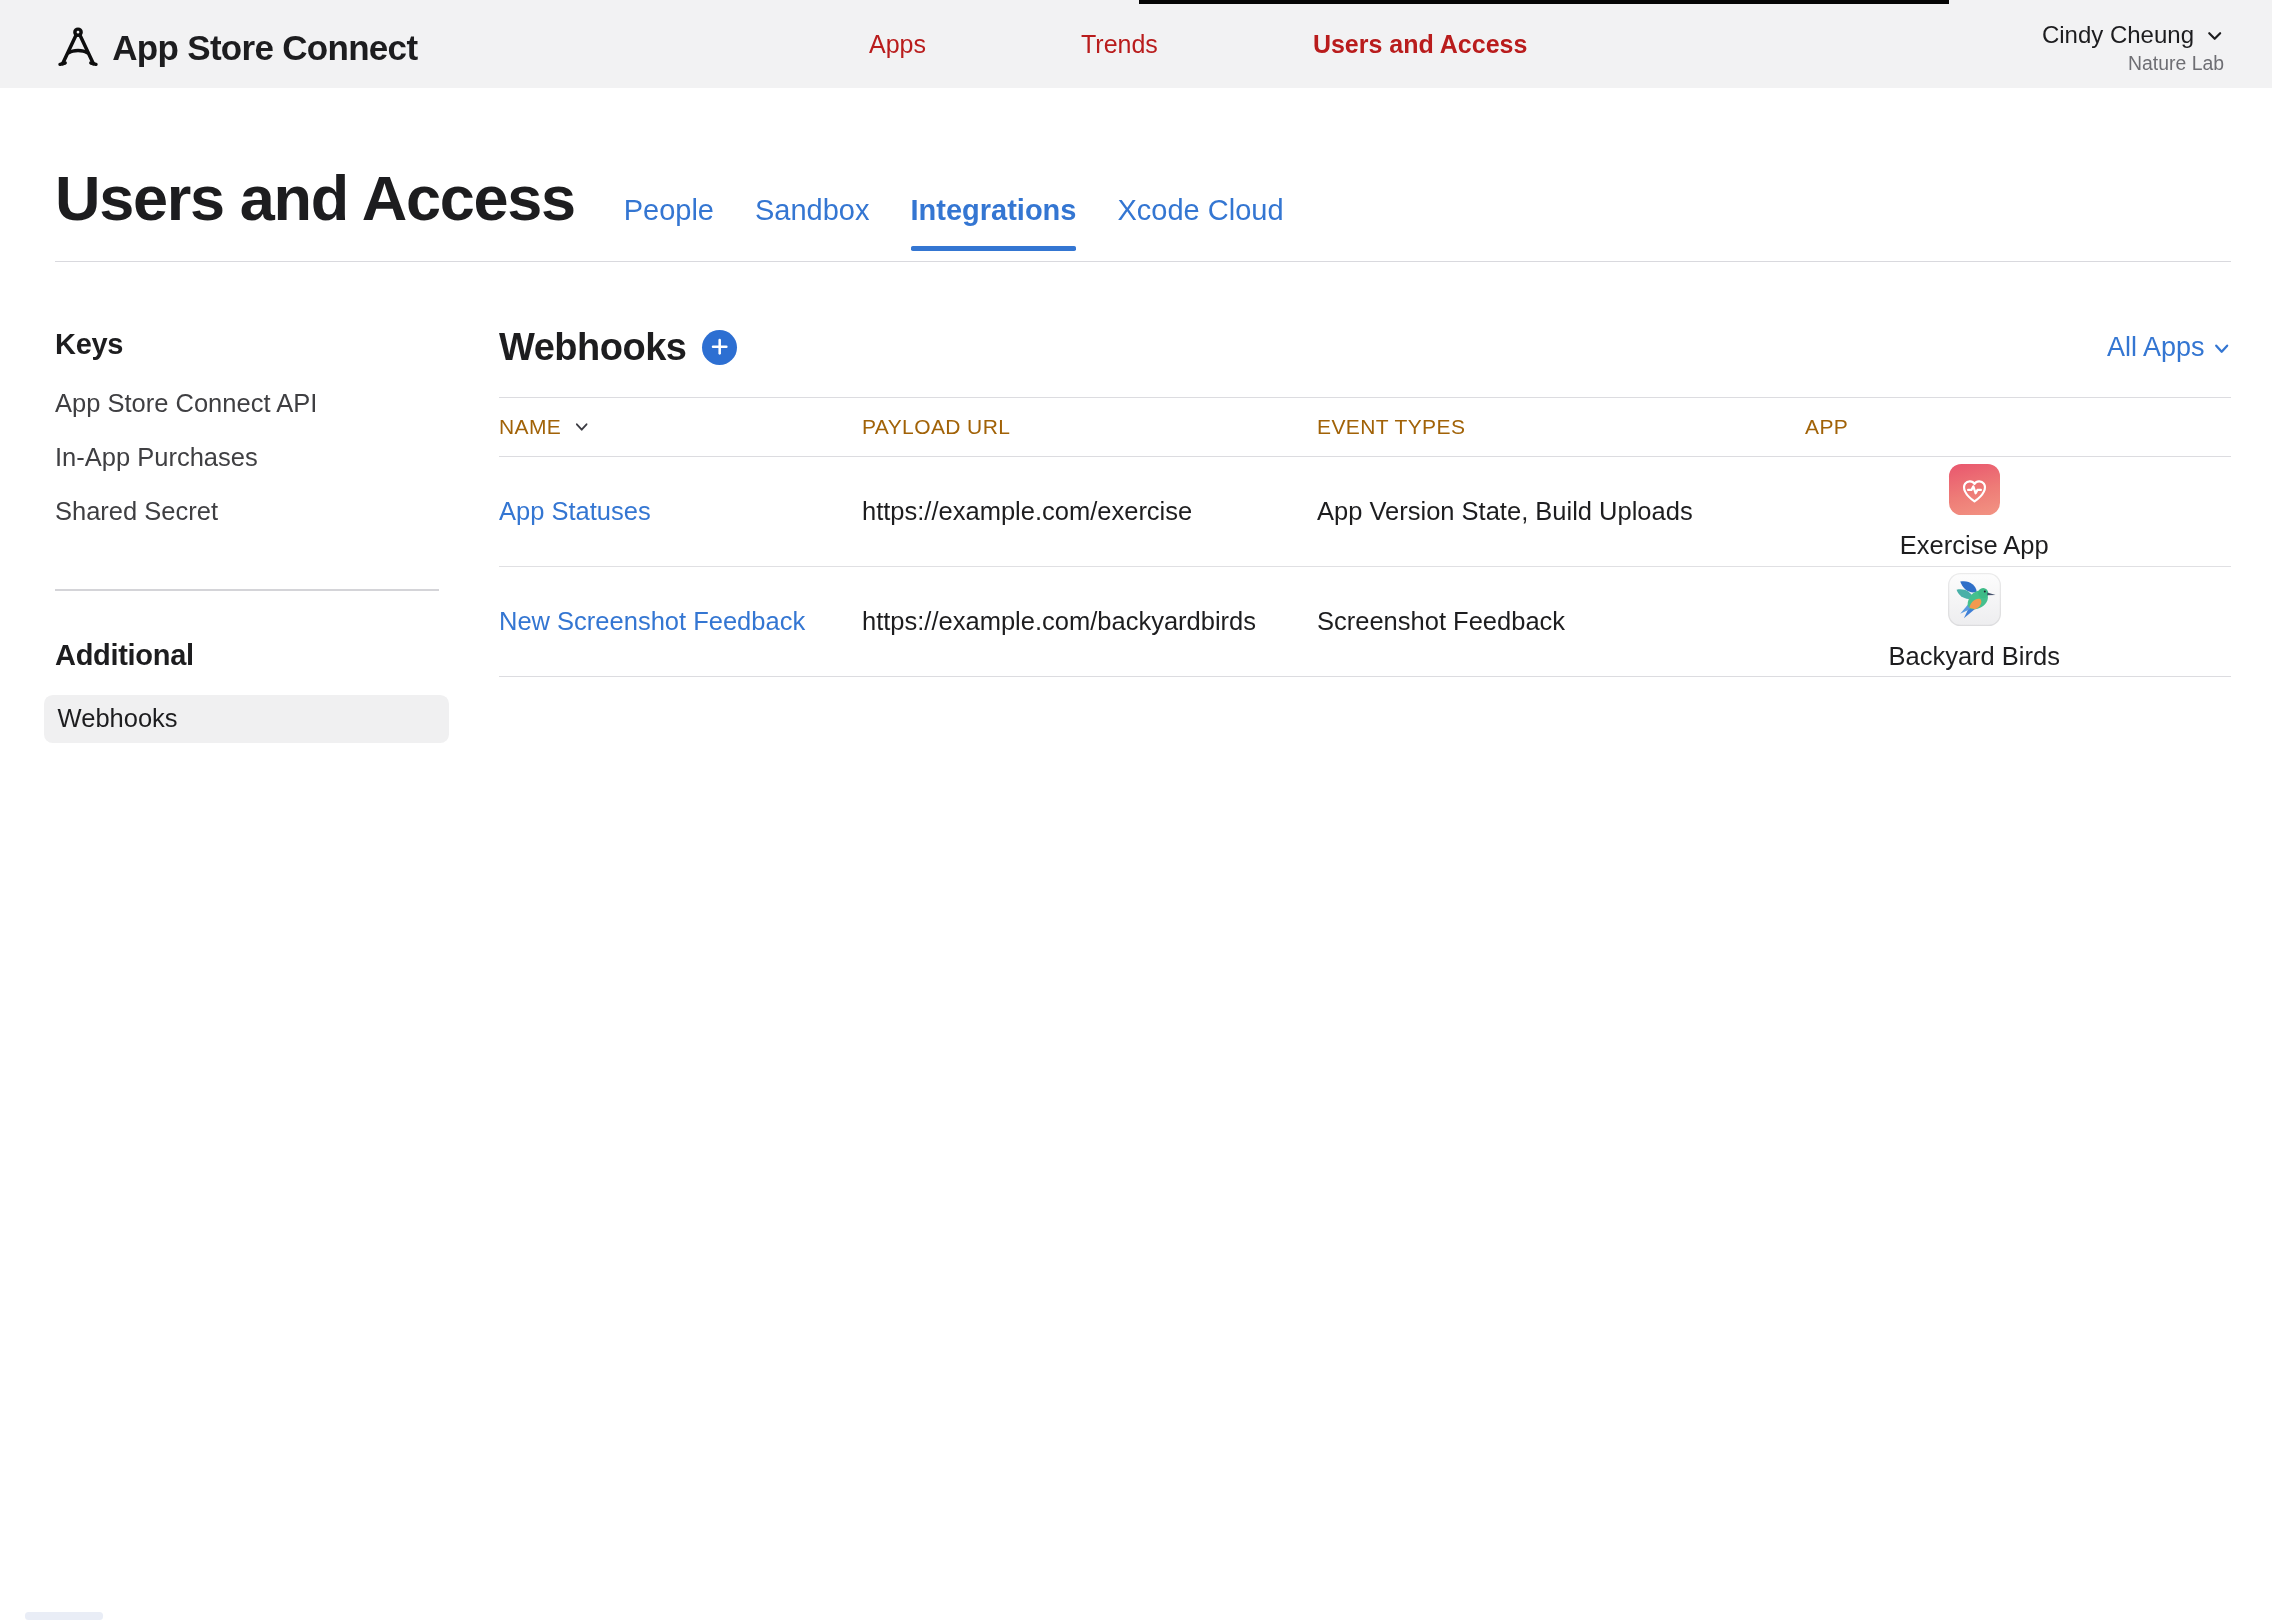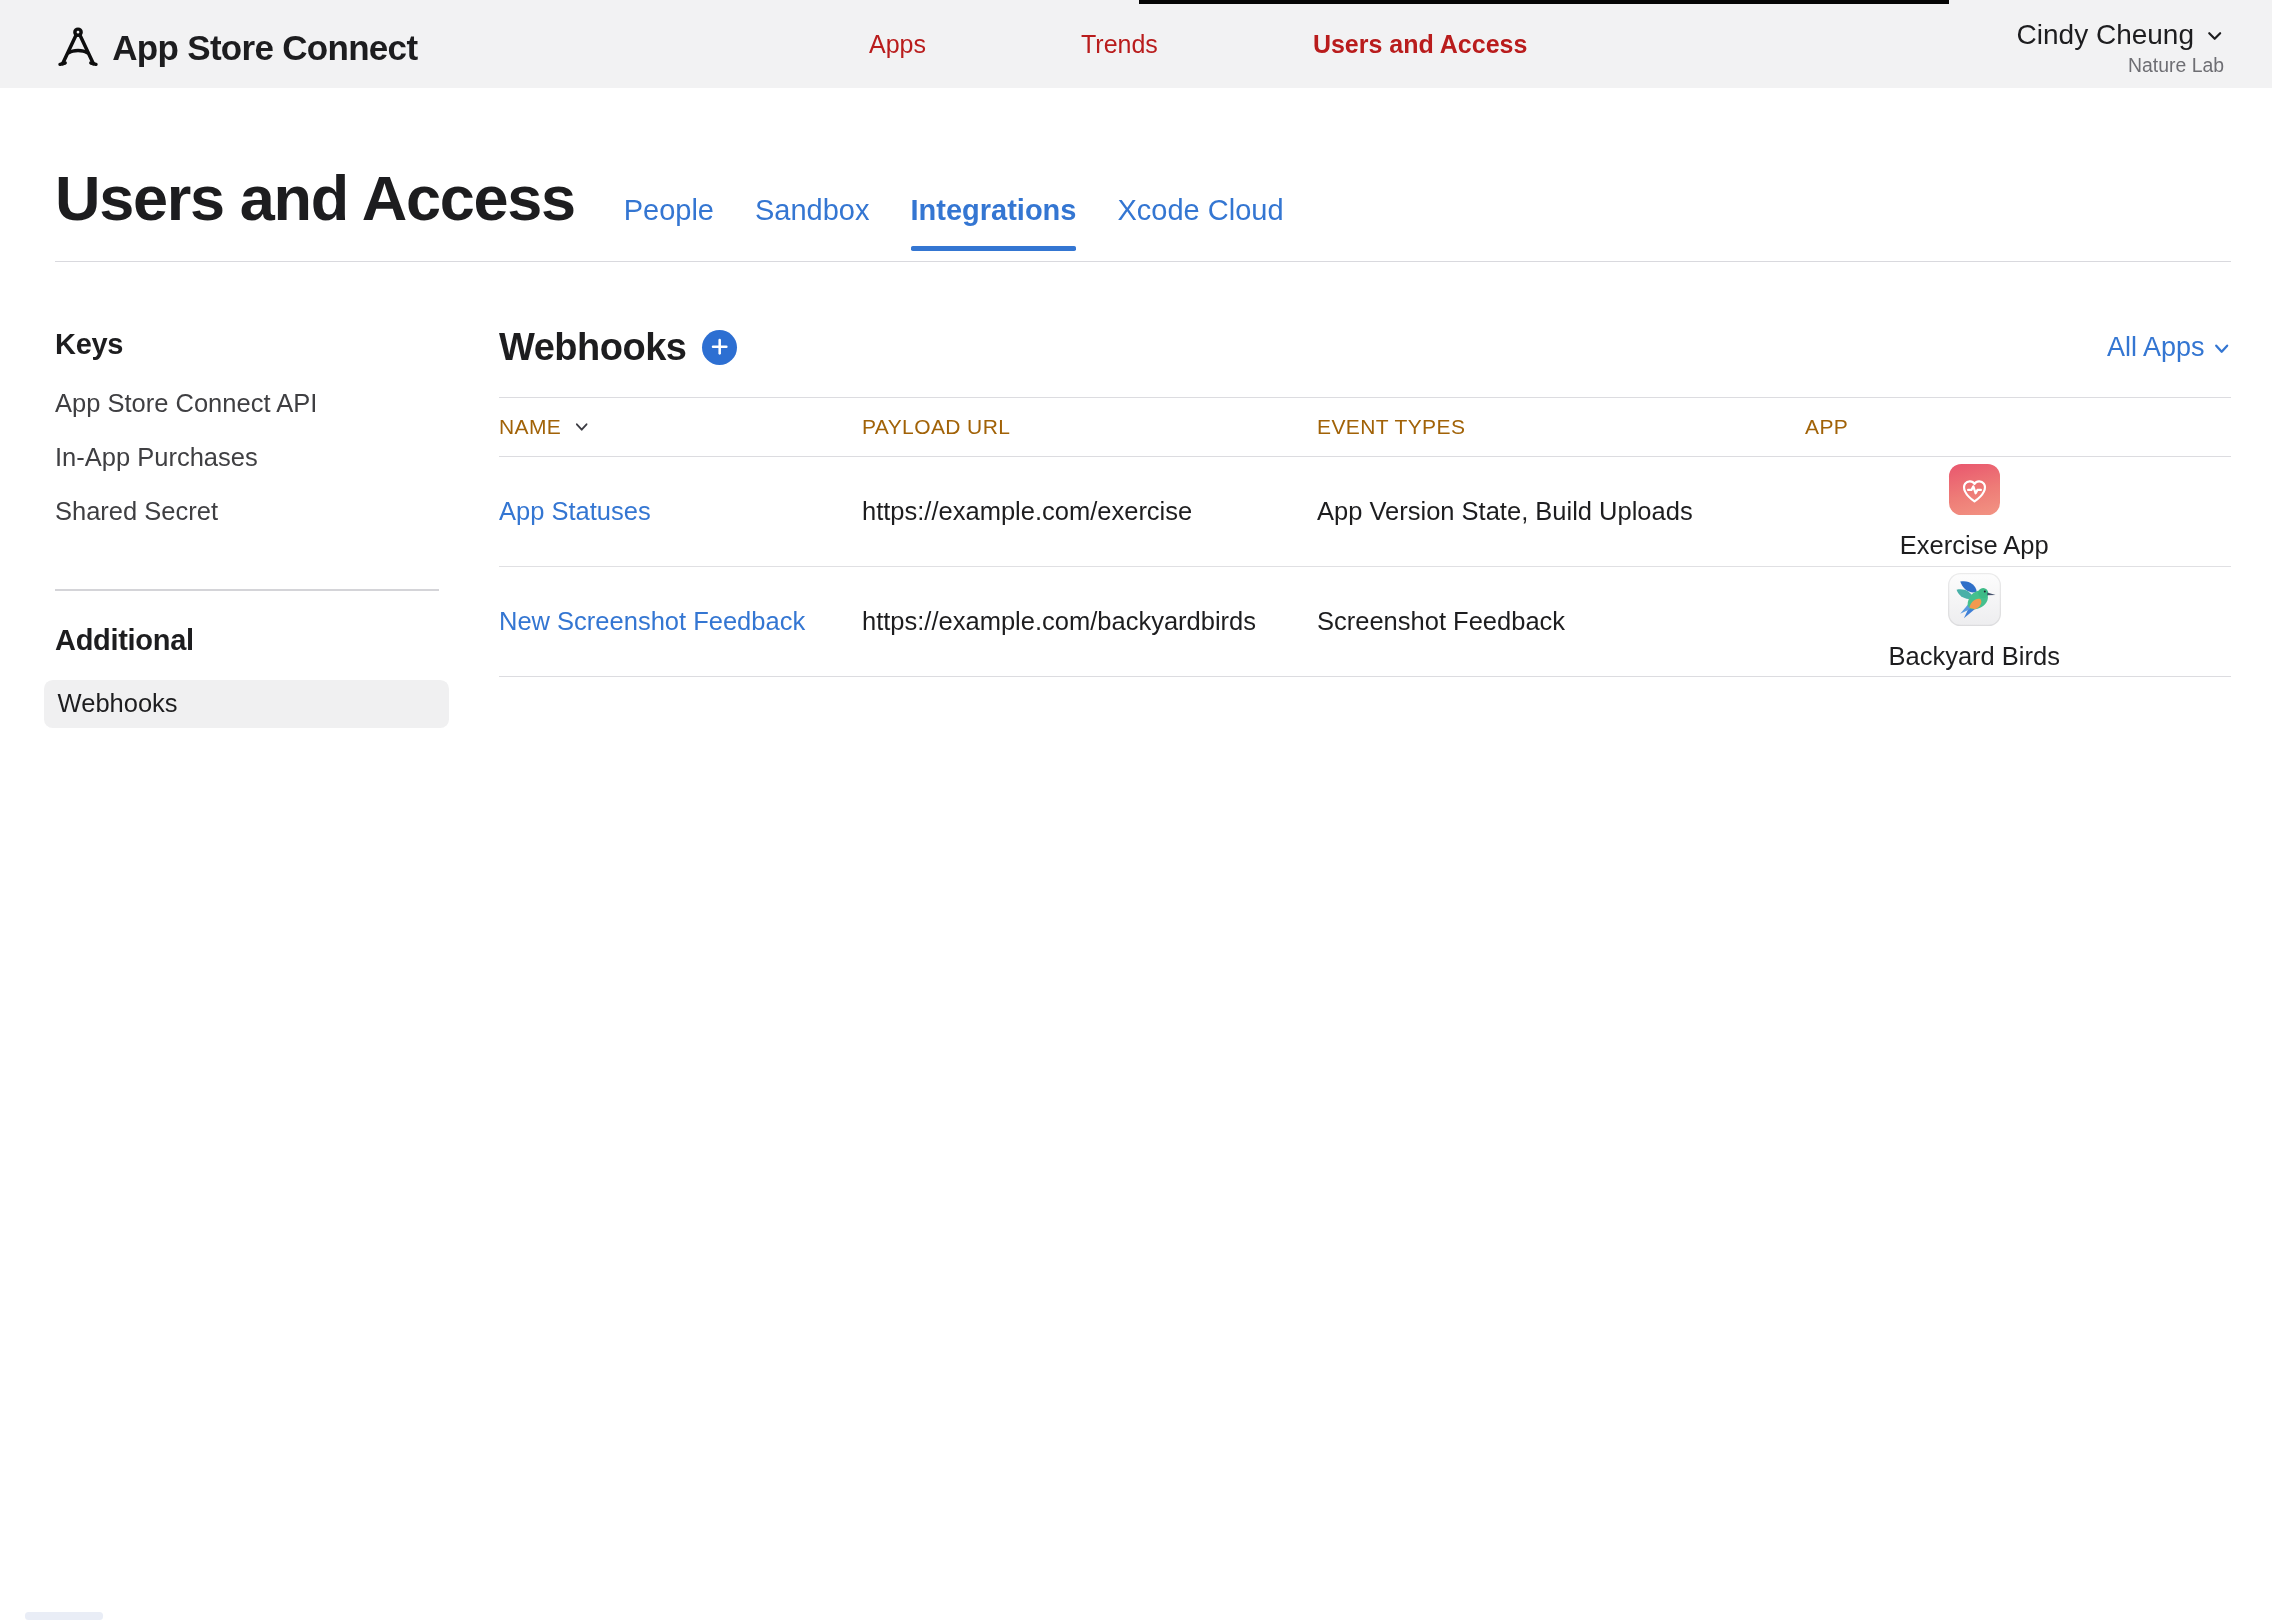--- a/index.html
+++ b/index.html
@@ -13,21 +13,21 @@
     height:88px;background:#f2f2f3;display:flex;align-items:center;
     padding:8px 49px 0 56px;position:relative;box-sizing:border-box;
   }
   .artifact-top{position:absolute;top:0;left:1139px;width:810px;height:4.4px;background:#050505;}
   .brand{display:flex;align-items:center;gap:12.3px;font-size:35px;font-weight:700;letter-spacing:-0.7px;cursor:pointer;}
   .brand svg{width:44px;height:44px;display:block;}
   .topnav{position:absolute;left:869px;top:0;height:100%;display:flex;align-items:center;gap:155px;}
   .nav-item{font-size:25px;color:#b91c1c;cursor:pointer;white-space:nowrap;}
   .nav-item.active{font-weight:700;}
   .user{margin-left:auto;text-align:right;cursor:pointer;}
-  .user-name{font-size:28px;display:flex;align-items:center;justify-content:flex-end;gap:10.6px;}
+  .user-name{font-size:24px;display:flex;align-items:center;justify-content:flex-end;gap:10.6px;}
   .user-name svg{width:19.4px;height:19.4px;}
   .user-org{font-size:19.4px;color:#6e6e73;margin-top:2.6px;}
   
   .content{padding:0 42px 0 55px;box-sizing:border-box;}
   .title-row{
     display:flex;align-items:baseline;gap:49px;
     padding:76px 0 28px 0;border-bottom:1.8px solid #d9d9de;position:relative;
   }
   h1{font-size:63px;line-height:69px;font-weight:700;letter-spacing:-1.3px;margin:0;}
   .tabs{display:flex;gap:41px;align-items:baseline;}
@@ -37,21 +37,21 @@
     content:"";position:absolute;left:0;right:0;top:100%;margin-top:18.5px;
     height:5.3px;background:#3476d2;border-radius:1.8px;
   }
   
   .cols{display:flex;align-items:flex-start;}
   .sidebar{width:392px;flex:none;}
   .side-heading{font-size:29px;font-weight:700;margin:65px 0 0 0;line-height:35px;letter-spacing:-0.3px;}
   .side-item{display:block;font-size:25.5px;line-height:30px;color:#3f3f42;margin-top:24px;cursor:pointer;text-decoration:none;}
   .side-item:first-of-type{margin-top:26px;}
   .side-divider{height:1.8px;background:#d4d4d8;width:384px;margin:63px 0 0 0;border:none;}
-  .side-heading.second{margin-top:32px;}
+  .side-heading.second{margin-top:47px;}
   .side-pill{
     margin:22px 0 0 -10.6px;width:405px;height:48px;border-radius:8.8px;
     background:#f0f0f1;display:flex;align-items:center;padding-left:13.2px;box-sizing:border-box;
     font-size:25.5px;color:#1d1d1f;cursor:pointer;
   }
   
   .main{flex:1;margin-left:52px;min-width:0;}
   .main-head{margin-top:63px;display:flex;align-items:center;}
   h2{font-size:38px;font-weight:700;letter-spacing:-0.5px;margin:0;line-height:44px;}
   .add-btn{

